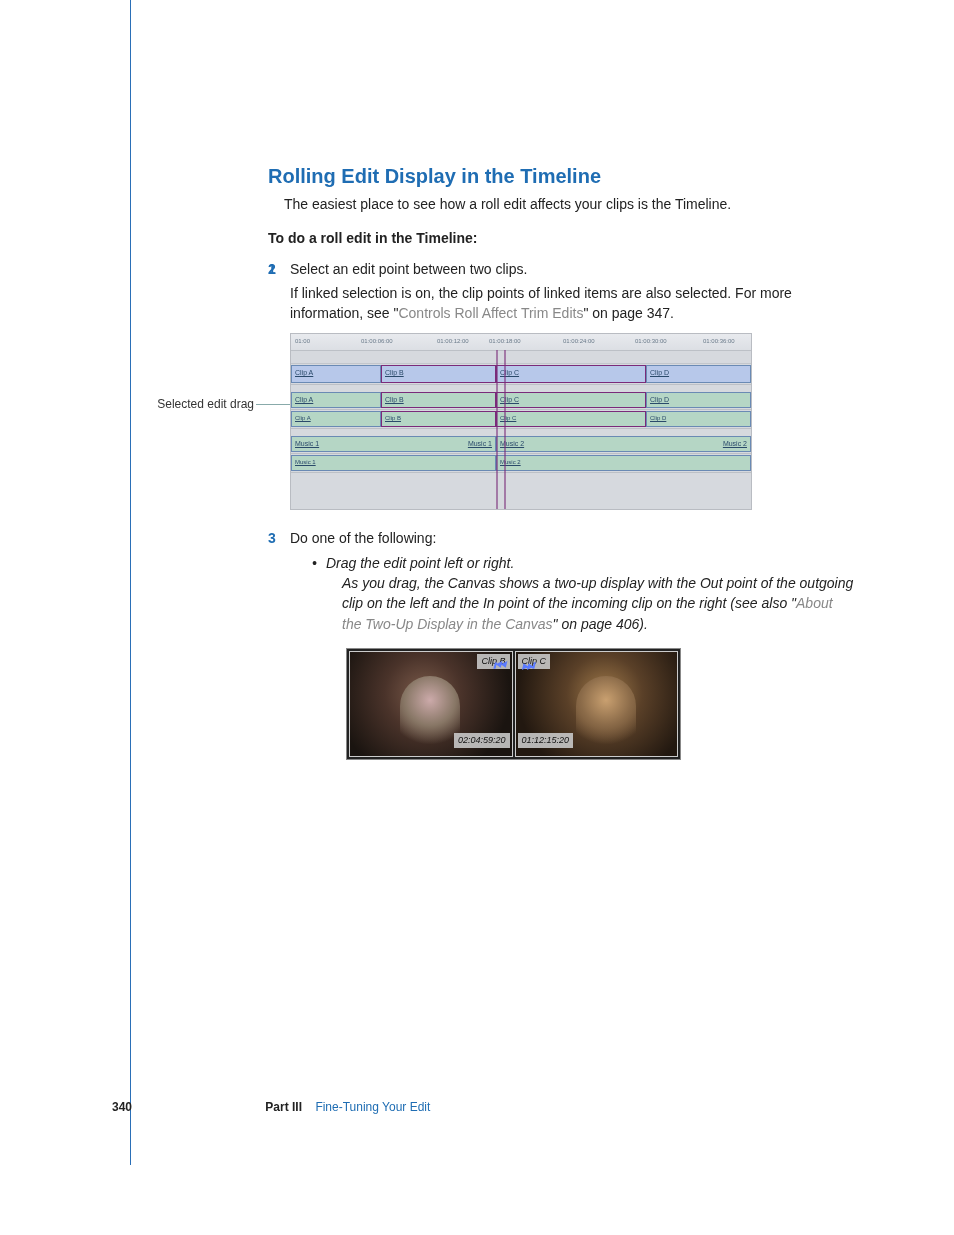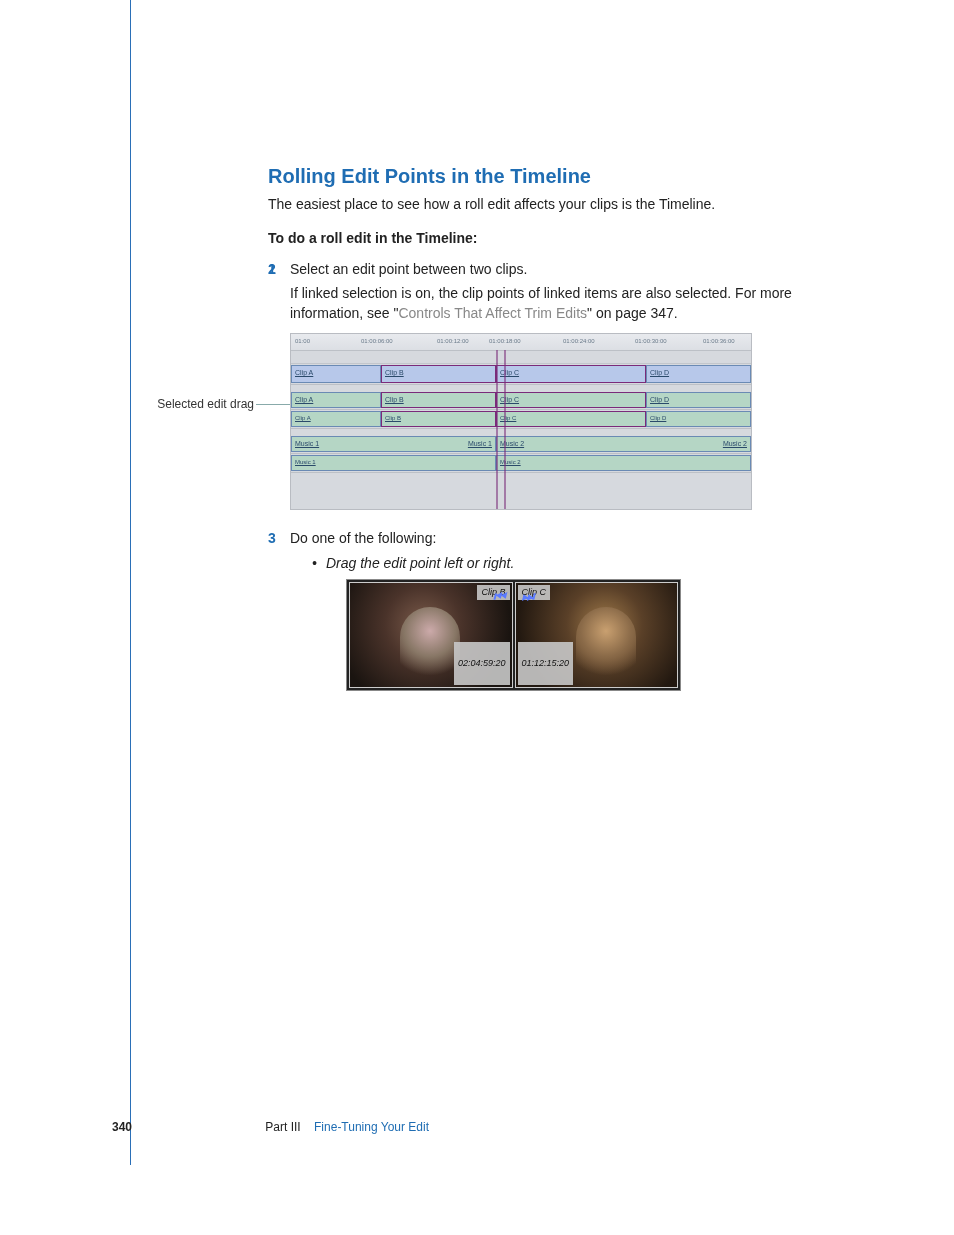--- a/index.html
+++ b/index.html
@@ -29,21 +29,21 @@
     left: 268px;
     right: 100px;
     top: 165px;
   }
   h2.section-title {
     color: #1f6db3;
     font-size: 20px;
     font-weight: 600;
     margin: 0 0 6px 0;
   }
-  p { margin: 0 0 14px 0; line-height: 1.45; }
+  p { margin: 0 0 14px 16px; line-height: 1.45; }
   .subhead { font-weight: 700; margin: 14px 0 6px 0; }
   ol.steps { list-style: none; margin: 0; padding: 0; }
   ol.steps > li { position: relative; padding-left: 22px; margin-bottom: 10px; line-height: 1.45; }
   ol.steps > li .num {
     position: absolute; left: 0; top: 0;
     color: #1f6db3; font-weight: 700;
   }
   .step-body p { margin: 4px 0 8px 0; }
   a.doclink { color: #888; text-decoration: none; }
   ul.bullets { list-style: none; margin: 4px 0 10px 0; padding-left: 22px; font-style: italic; }
@@ -134,23 +134,23 @@
   .frame.right-f { background: radial-gradient(circle at 55% 40%, #a07a4a 0%, #5a4028 35%, #221810 80%); }
   .frame .tag {
     position: absolute; top: 2px;
     background: rgba(200,200,200,0.9);
     color: #111; font-size: 9px;
     padding: 1px 4px;
   }
   .frame .tag.tl { left: auto; right: 2px; }
   .frame .tag.tr { left: 2px; }
   .frame .tc {
-    position: absolute; bottom: 2px;
+    position: absolute; bottom: 8px;
     background: rgba(200,200,200,0.9);
-    color:#111; font-size:9px; padding:15px 4px;
+    color:#111; font-size:9px; padding:1px 4px;
   }
   .frame .tc.bl { right: 2px; }
   .frame .tc.br { left: 2px; }
   .frame .mark {
     position: absolute; top: 3px;
     color: #5a7aff; font-size: 14px; font-weight: bold;
   }
   .frame.left-f  .mark { right: 6px; }
   .frame.right-f .mark { left: 6px; }
   .silhouette {
@@ -161,48 +161,48 @@
   .frame.right-f .silhouette { left: 60px; background: radial-gradient(circle at 50% 30%, #c9a070 0%, #8a6a48 40%, transparent 70%); }
 
   
   .footer {
     position: absolute;
     left: 112px;
     right: 100px;
     top: 1100px;
     font-size: 12px;
   }
-  .footer .pn { font-weight: 700; display:inline-block; width: 150px; margin-top: 20px; }
-  .footer .part { font-weight: 400; }
+  .footer .pn { font-weight: 700; display:inline-block; width: 150px; }
+  .footer .part { font-weight: 700; }
   .footer .chap { color: #1f6db3; margin-left: 10px; }
 </style>
 </head>
 <body>
 
 <div class="page">
   <div class="left-rule"></div>
 
   <div class="callout-label">Selected edit drag</div>
   <div class="callout-line"></div>
 
   <div class="content">
-    <h2 class="section-title">Rolling Edit Points in the Timeline</h2>
+    <h2 class="section-title">Rolling Edit Display in the Timeline</h2>
     <p>The easiest place to see how a roll edit affects your clips is the Timeline.</p>
     <p class="subhead">To do a roll edit in the Timeline:</p>
 
     <ol class="steps">
       <li>
         <span class="num">1</span>
       </li>
       <li>
         <span class="num">2</span>
         <span>Select an edit point between two clips.</span>
         <div class="step-body">
           <p>
-            <span>If linked selection is on, the clip points of linked items are also selected. For more information, see "</span><a class="doclink">Controls That Affect Trim Edits</a><span>" on page 347.</span>
+            <span>If linked selection is on, the clip points of linked items are also selected. For more information, see "</span><a class="doclink">Controls Roll Affect Trim Edits</a><span>" on page 347.</span>
           </p>
 
           <div class="timeline-fig">
             <div class="ruler">
               <span class="tick" style="left:4px">01:00</span>
               <span class="tick" style="left:70px">01:00:06:00</span>
               <span class="tick" style="left:146px">01:00:12:00</span>
               <span class="tick" style="left:198px">01:00:18:00</span>
               <span class="tick" style="left:272px">01:00:24:00</span>
               <span class="tick" style="left:344px">01:00:30:00</span>
@@ -255,20 +255,23 @@
           </div>
         </div>
       </li>
 
       <li>
         <span class="num">3</span>
         <span>Do one of the following:</span>
         <ul class="bullets">
           <li>
             <span>Drag the edit point left or right.</span>
+            <p>
+              <span>As you drag, the Canvas shows a two-up display with the Out point of the outgoing clip on the left and the In point of the incoming clip on the right (see also "</span><a class="doclink">About the Two-Up Display in the Canvas</a><span>" on page 406).</span>
+            </p>
 
             
             <div class="twoup">
               <div class="frame left-f">
                 <div class="silhouette"></div>
                 <div class="tag tl">Clip B</div>
                 <div class="mark">⏮</div>
                 <div class="tc bl">02:04:59:20</div>
               </div>
               <div class="frame right-f">

